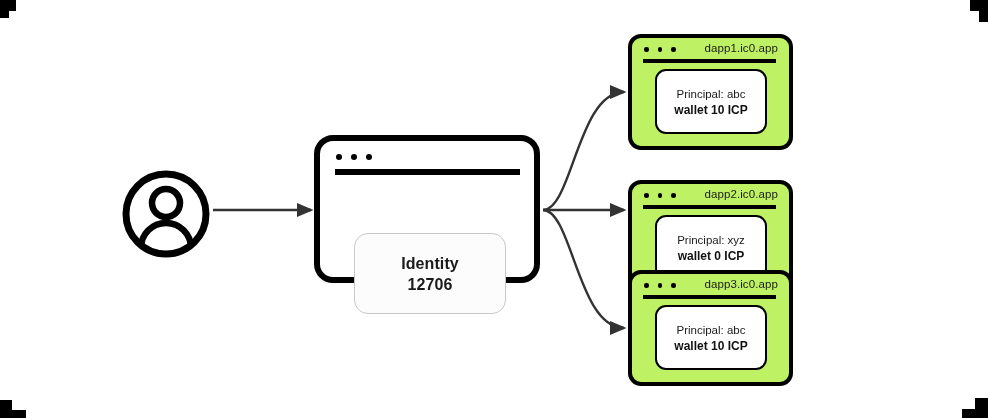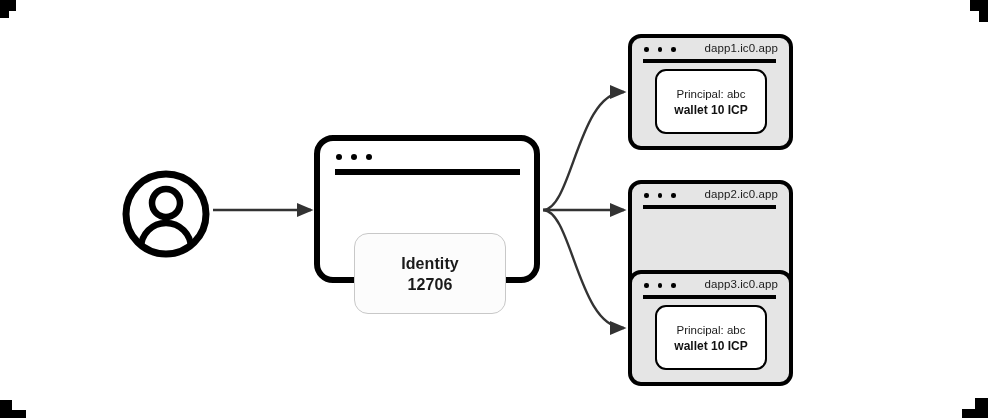--- a/index.html
+++ b/index.html
@@ -111,21 +111,21 @@
 
   
   .dapp-window {
     position: absolute;
     left: 628px;
     width: 165px;
     height: 116px;
     box-sizing: border-box;
     border: 4.5px solid #000000;
     border-radius: 13px;
-    background: #e5e5e5;
+    background: #bef264;
   }
   #dapp-window-1 { top: 34px; }
   #dapp-window-2 { top: 140px; margin-top: 40px; }
   #dapp-window-3 { top: 270px; }
 
   .dapp-window .titlebar-dots { left: 12px; top: 9px; }
   .dapp-window .titlebar-dots span {
     width: 4.5px;
     height: 4.5px;
     gap: 7px;
@@ -246,20 +246,24 @@
   </div>
 
   <div class="dapp-window" id="dapp-window-2">
     <div class="titlebar-dots">
       <span></span>
       <span></span>
       <span></span>
     </div>
     <div class="dapp-title">dapp2.ic0.app</div>
     <div class="dapp-titlebar-rule"></div>
+    <div class="dapp-card">
+      <div class="principal">Principal: xyz</div>
+      <div class="wallet">wallet 0 ICP</div>
+    </div>
   </div>
 
   <div class="dapp-window" id="dapp-window-3">
     <div class="titlebar-dots">
       <span></span>
       <span></span>
       <span></span>
     </div>
     <div class="dapp-title">dapp3.ic0.app</div>
     <div class="dapp-titlebar-rule"></div>

